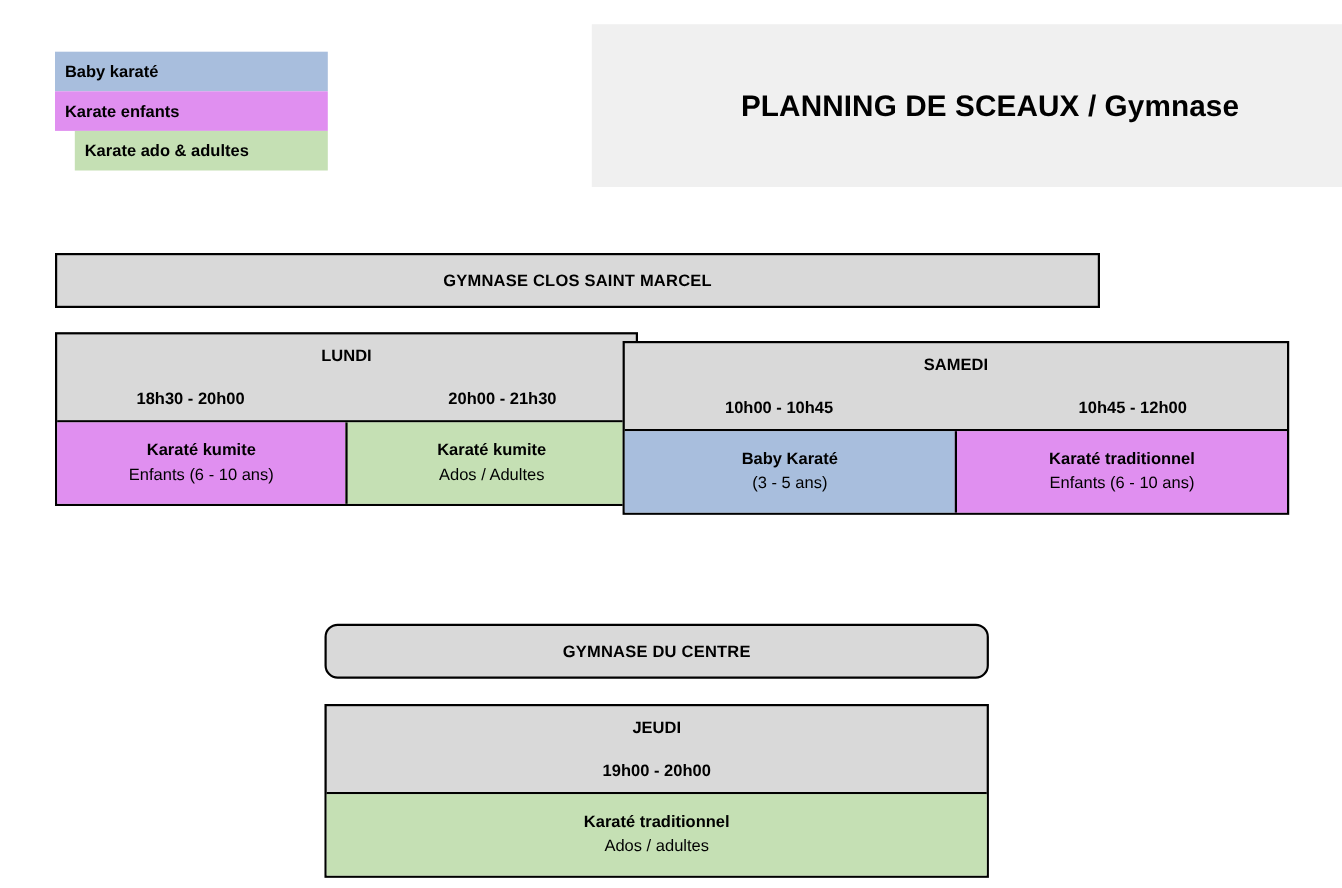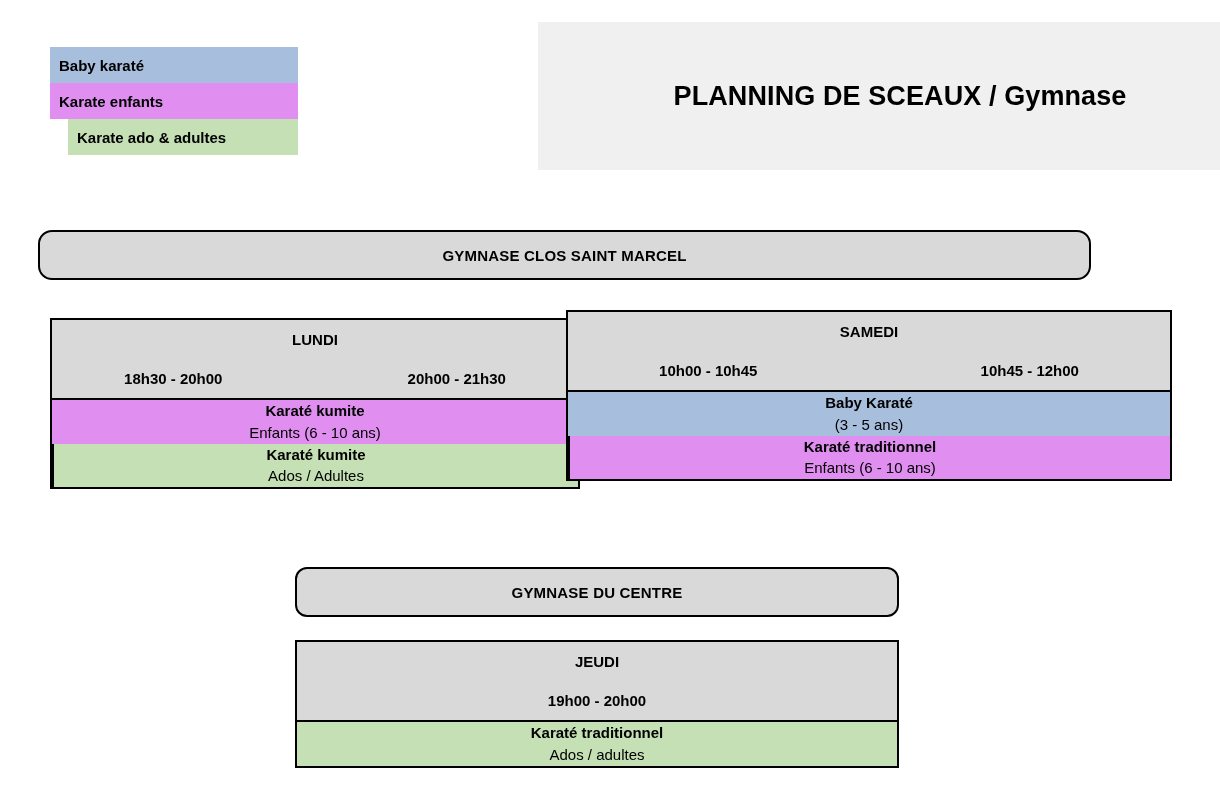--- a/index.html
+++ b/index.html
@@ -91,21 +91,20 @@
     flex: 1 1 0;
     display: flex;
     align-items: center;
     justify-content: center;
     font-size: 15px;
     font-weight: bold;
   }
   .class-row {
     display: flex;
     border-top: 2.5px solid #000000;
-    flex-direction: column;
   }
   .class-cell {
     flex: 1 1 0;
     height: 74px;
     display: flex;
     flex-direction: column;
     align-items: center;
     justify-content: center;
     box-sizing: border-box;
   }
@@ -116,22 +115,22 @@
     font-size: 15px;
     font-weight: bold;
     line-height: 1.45;
   }
   .class-sub {
     font-size: 15px;
     line-height: 1.45;
   }
 
   
-  #hall-1-header { left: 38px;  top: 230px; width: 1053px; height: 50px; border-radius: 14px; }
-  #day-lundi     { left: 50px;  top: 318px; width: 530px;  }
+  #hall-1-header { left: 50px;  top: 230px; width: 950px; height: 50px; }
+  #day-lundi     { left: 50px;  top: 302px; width: 530px;  }
   #day-samedi    { left: 566px; top: 310px; width: 606px;  }
   #hall-2-header { left: 295px; top: 567px; width: 604px;  height: 50px; border-radius: 12px; }
   #day-jeudi     { left: 295px; top: 640px; width: 604px;  }
 </style>
 </head>
 <body>
 
 <div class="legend">
   <div class="legend-row" style="background: rgb(168, 190, 221);">
     <span>Baby karaté</span>

